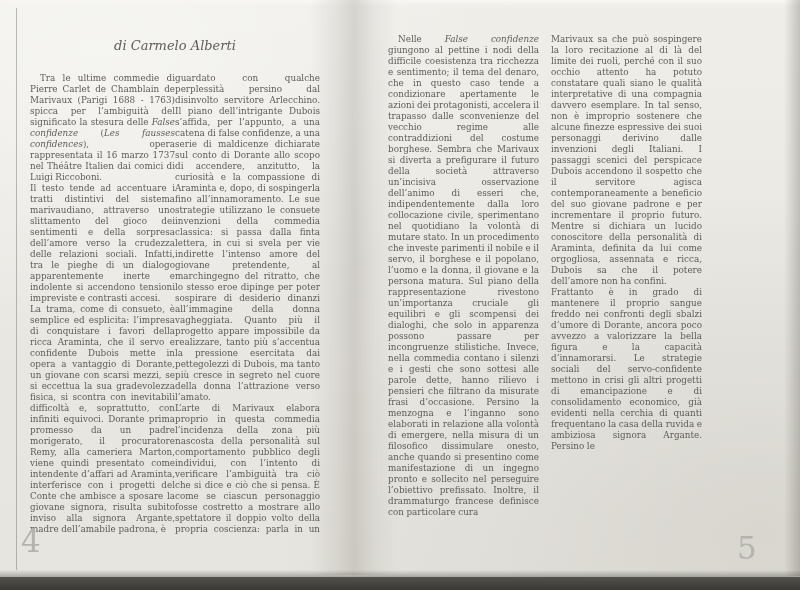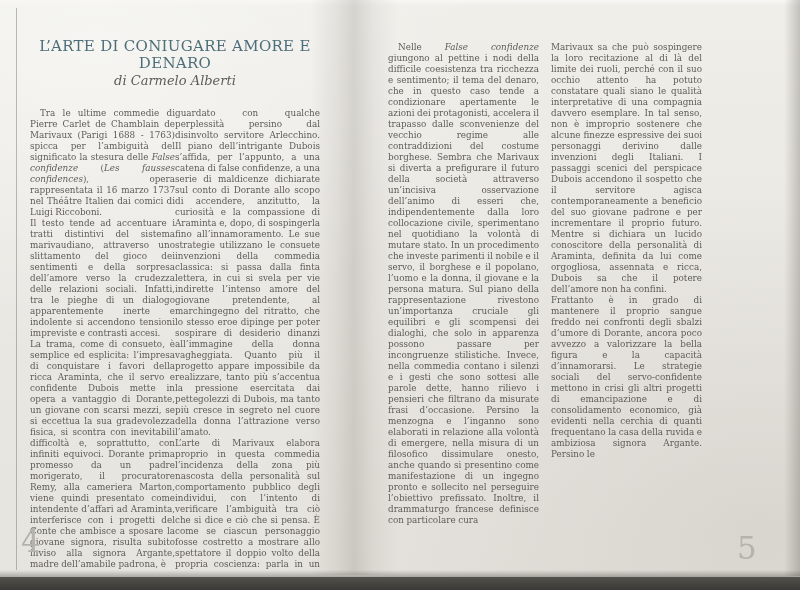--- a/index.html
+++ b/index.html
@@ -25,21 +25,21 @@
       rgba(100,95,86,.20) 50%,rgba(100,95,86,.08) 72%,rgba(100,95,86,0) 100%);}
   .right-edge-shadow{position:absolute;right:0;top:0;bottom:14px;width:16px;
     background:linear-gradient(270deg,rgba(80,76,70,.28),rgba(80,76,70,0));}
   .bottom-edge-light{position:absolute;left:0;right:0;bottom:13px;height:7px;
     background:linear-gradient(180deg,rgba(60,58,54,0),rgba(60,58,54,.35));}
   .bottom-edge-dark{position:absolute;left:0;right:0;bottom:0;height:13px;
     background:linear-gradient(180deg,#53514c,#3a3935);}
 
   .page{position:absolute;}
   .page-left{left:30px;top:38px;width:290px;}
-  .page-right{left:388px;top:42px;width:314px;}
+  .page-right{left:388px;top:34px;width:314px;}
 
   .page-title{
     text-align:center;color:var(--title,#4d6e79);
     font-size:15px;line-height:1.15;letter-spacing:.3px;font-weight:normal;margin:0;
   }
   .byline{
     text-align:center;font-style:italic;font-size:13px;
     color:var(--body_text,#5e5c58);
   }
   .cols{display:flex;overflow:hidden;}
@@ -65,21 +65,20 @@
 <body>
 
 <div class="scan">
   <div class="paper-bg"></div>
   <div class="top-light"></div>
   <div class="left-edge-line"></div>
   <div class="gutter-shadow"></div>
   <div class="right-edge-shadow"></div>
 
   <div class="page page-left">
-    <h1 class="page-title">L’ARTE DI CONIUGARE AMORE E DENARO</h1>
     <div class="byline">di Carmelo Alberti</div>
     <div class="cols">
       <div class="col">
           <p class="indent"><span>Tra le ultime commedie di Pierre Carlet de Chamblain de Marivaux (Parigi 1688 - 1763) spicca per l’ambiguità del significato la stesura delle </span><span class="it">False confidenze</span><span> (</span><span class="it">Les fausses confidences</span><span>), opera rappresentata il 16 marzo 1737 nel Théâtre Italien dai comici di Luigi Riccoboni.</span></p>
           <p><span>Il testo tende ad accentuare i tratti distintivi del sistema marivaudiano, attraverso uno slittamento del gioco dei sentimenti e della sorpresa dell’amore verso la crudezza delle relazioni sociali. Infatti, tra le pieghe di un dialogo apparentemente inerte e indolente si accendono tensioni impreviste e contrasti accesi.</span></p>
           <p><span>La </span><span class="bd">trama</span><span>, come di consueto, è semplice ed esplicita: l’impresa di conquistare i favori della ricca Araminta, che il servo e confidente Dubois mette in opera a vantaggio di Dorante, un giovane con scarsi mezzi, se si eccettua la sua gradevolezza fisica, si scontra con inevitabili difficoltà e, soprattutto, con infiniti equivoci. Dorante prima promesso da un padre morigerato, il procuratore Remy, alla cameriera Marton, viene quindi presentato come intendente d’affari ad Araminta, interferisce con i progetti del Conte che ambisce a sposare la giovane signora, risulta subito inviso alla signora Argante, madre dell’amabile padrona, è</span></p>
         </div>
       <div class="col">
           <p><span>guardato con qualche perplessità persino dal disinvolto servitore Arlecchino. Il piano dell’intrigante Dubois s’affida, per l’appunto, a una catena di false confidenze, a una serie di maldicenze dichiarate sul conto di Dorante allo scopo di accendere, anzitutto, la curiosità e la compassione di Araminta e, dopo, di sospingerla fino all’innamoramento. Le sue strategie utilizzano le consuete invenzioni della commedia classica: si passa dalla finta lettera, in cui si svela per vie indirette l’intenso amore del giovane pretendente, al marchingegno del ritratto, che lo stesso eroe dipinge per poter sospirare di desiderio dinanzi all’immagine della donna vagheggiata. Quanto più il progetto appare impossibile da realizzare, tanto più s’accentua la pressione esercitata dai pettegolezzi di Dubois, ma tanto più cresce in segreto nel cuore della donna l’attrazione verso l’amato.</span></p>
           <p><span>L’arte di Marivaux elabora proprio in questa commedia l’incidenza della zona più nascosta della personalità sul comportamento pubblico degli individui, con l’intento di verificare l’ambiguità tra ciò che si dice e ciò che si pensa. È come se ciascun personaggio fosse costretto a mostrare allo spettatore il doppio volto della propria coscienza: parla in un modo e agisce in un altro.</span></p>

